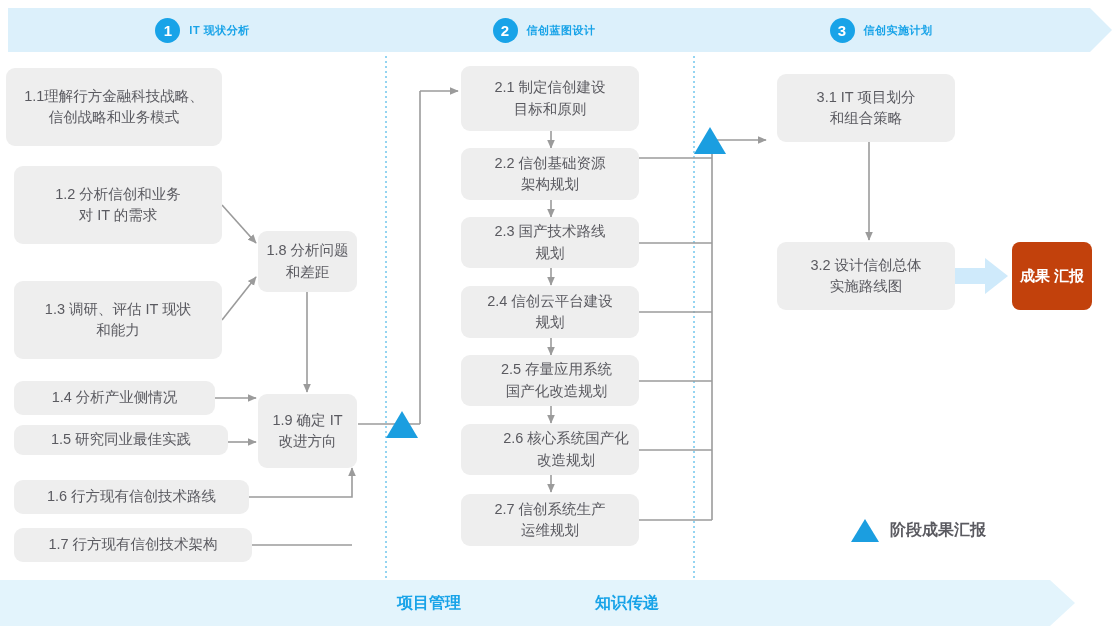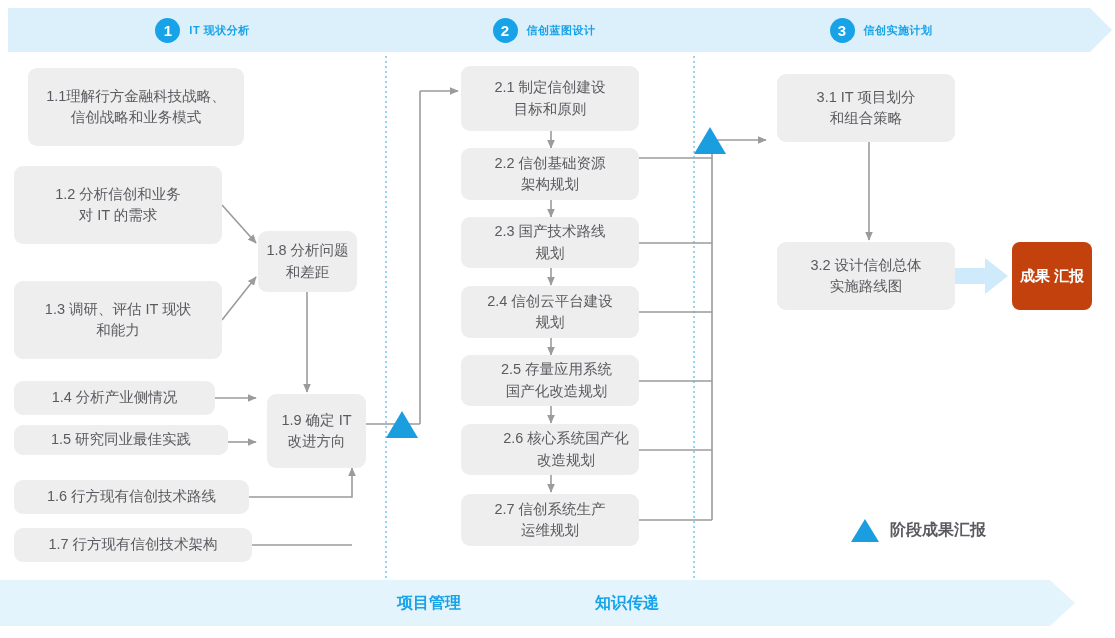--- a/index.html
+++ b/index.html
@@ -228,21 +228,21 @@
       <span class="phase-title">信创蓝图设计</span>
     </div>
   </div>
   <div class="phase-band" style="left:691px;width:380px;">
     <div class="label">
       <span class="phase-num">3</span>
       <span class="phase-title">信创实施计划</span>
     </div>
   </div>
 
-  <div class="node" style="left:6px;top:68px;width:216px;height:78px;margin-left:22px;">
+  <div class="node" style="left:6px;top:68px;width:216px;height:78px;">
     <div>
       <span>1.1理解行方金融科技战略、</span>
       <span>信创战略和业务模式</span>
     </div>
   </div>
 
   <div class="node" style="left:14px;top:166px;width:208px;height:78px;">
     <div>
       <span>1.2 分析信创和业务</span>
       <span>对 IT 的需求</span>
@@ -272,21 +272,21 @@
     <span>1.7 行方现有信创技术架构</span>
   </div>
 
   <div class="node" style="left:258px;top:231px;width:99px;height:61px;">
     <div>
       <span>1.8 分析问题</span>
       <span>和差距</span>
     </div>
   </div>
 
-  <div class="node" style="left:258px;top:394px;width:99px;height:74px;margin-left:9px;">
+  <div class="node" style="left:258px;top:394px;width:99px;height:74px;">
     <div>
       <span>1.9 确定 IT</span>
       <span>改进方向</span>
     </div>
   </div>
 
   <div class="node" style="left:461px;top:66px;width:178px;height:65px;">
     <div>
       <span>2.1 制定信创建设</span>
       <span>目标和原则</span>

